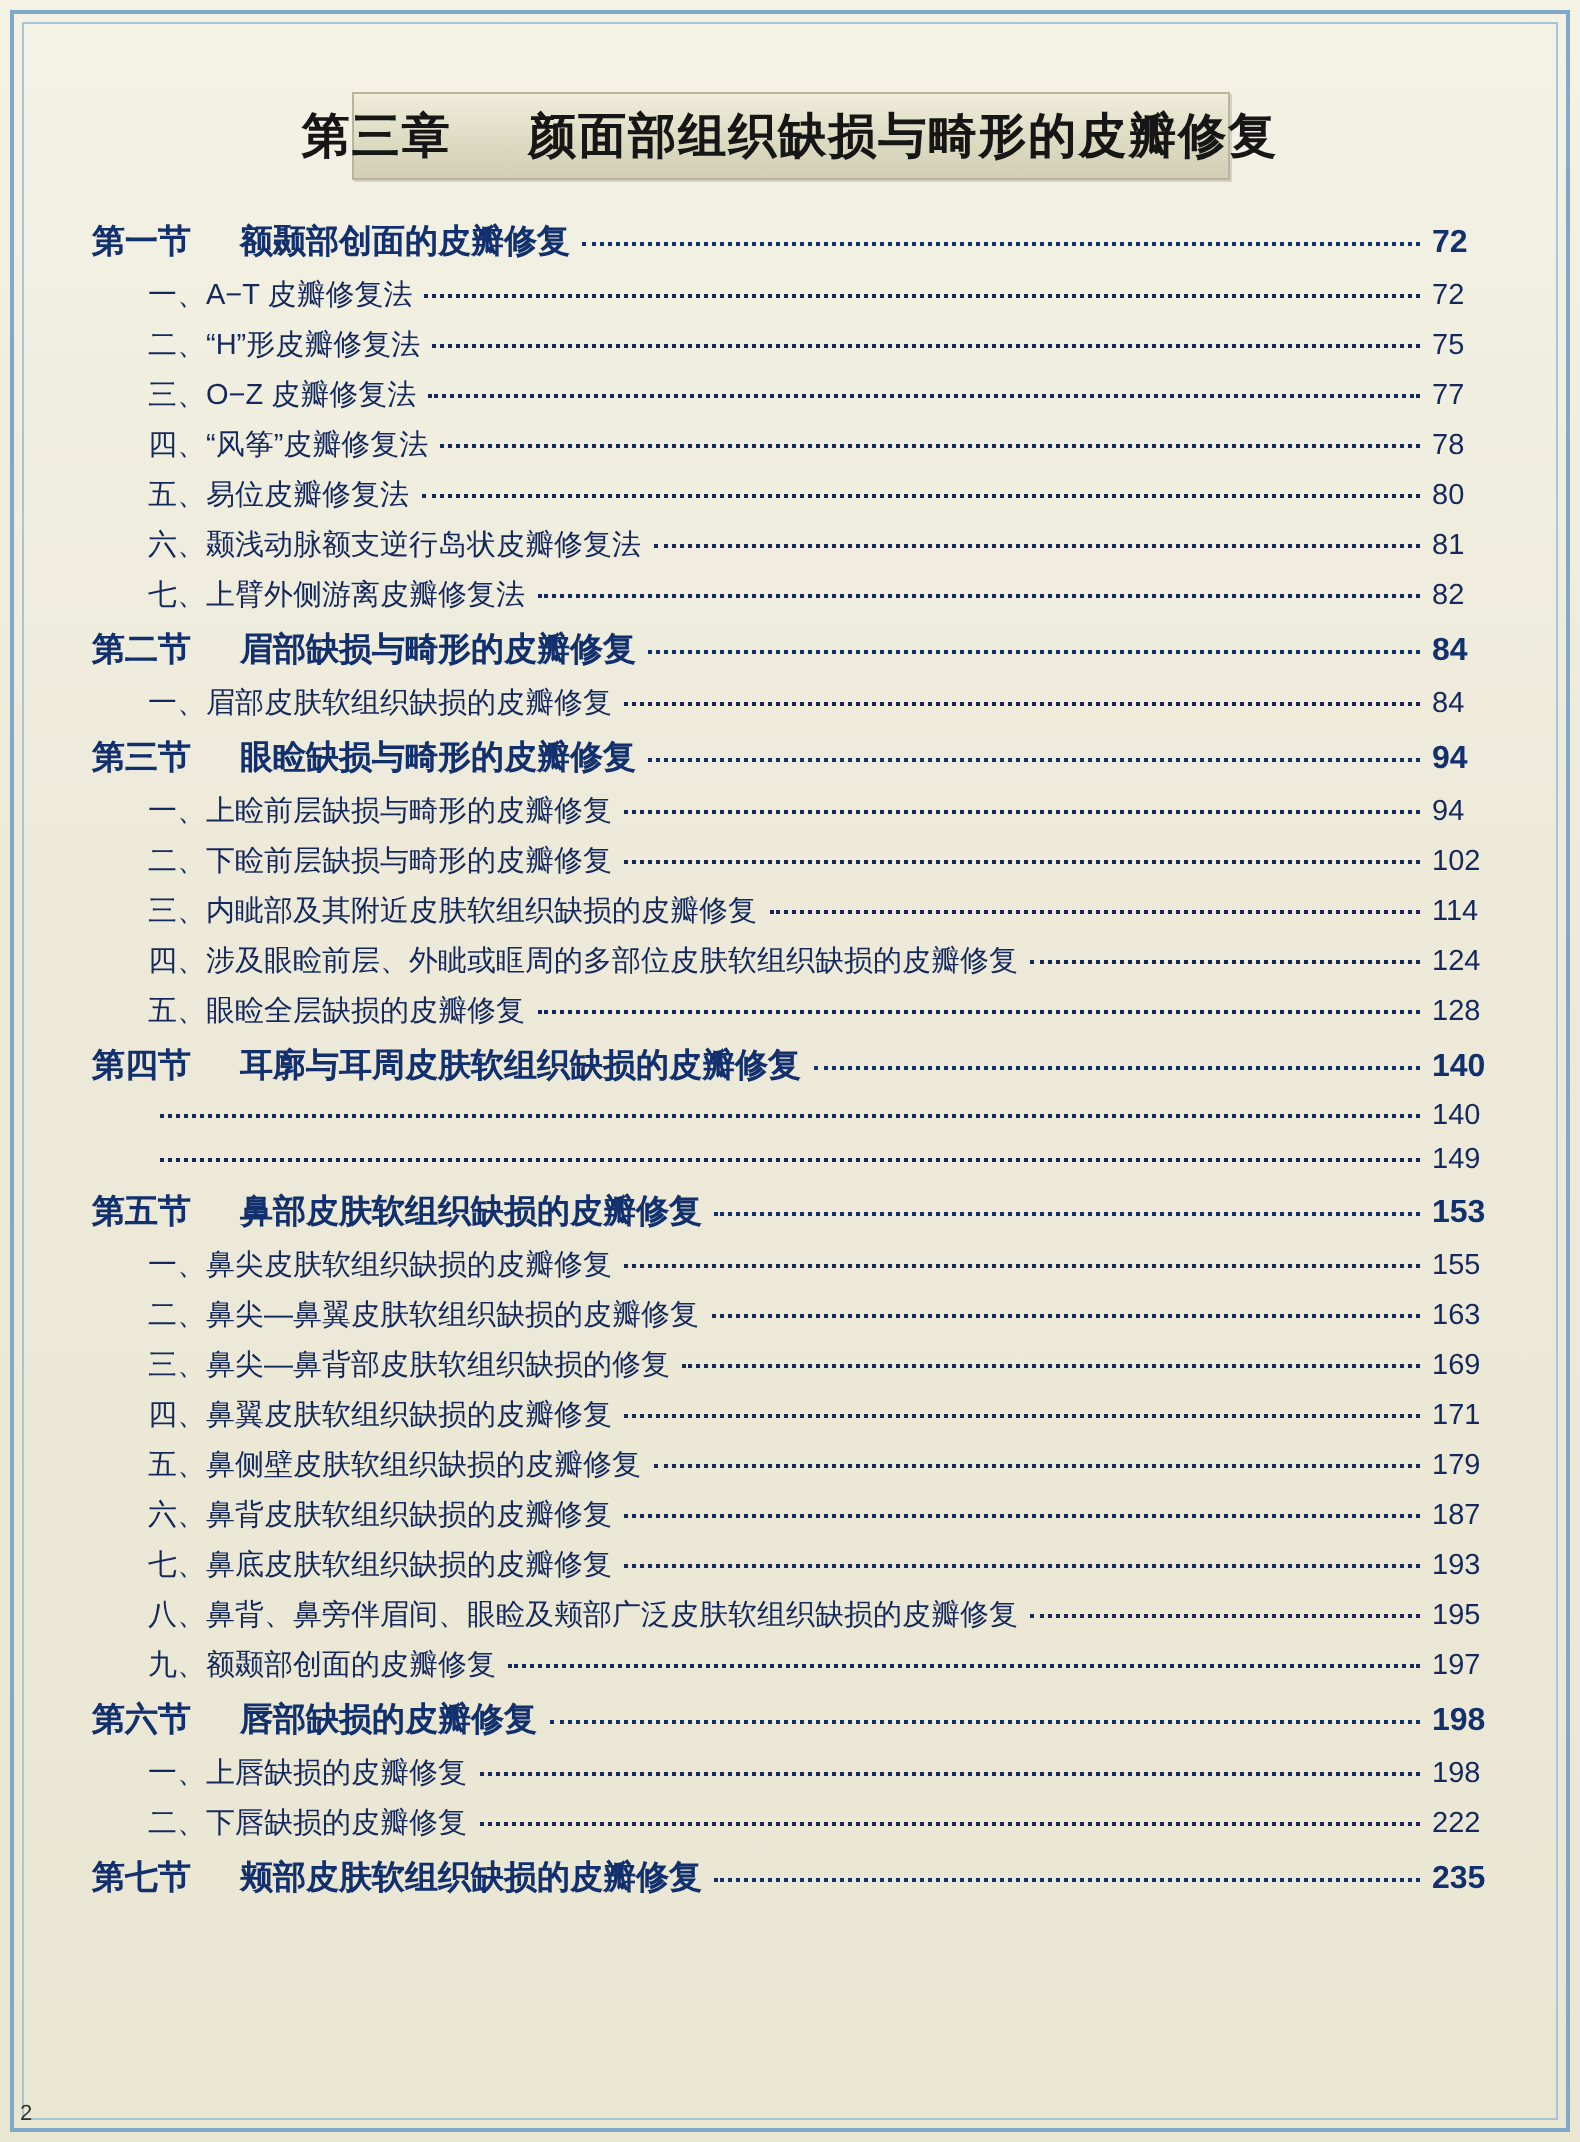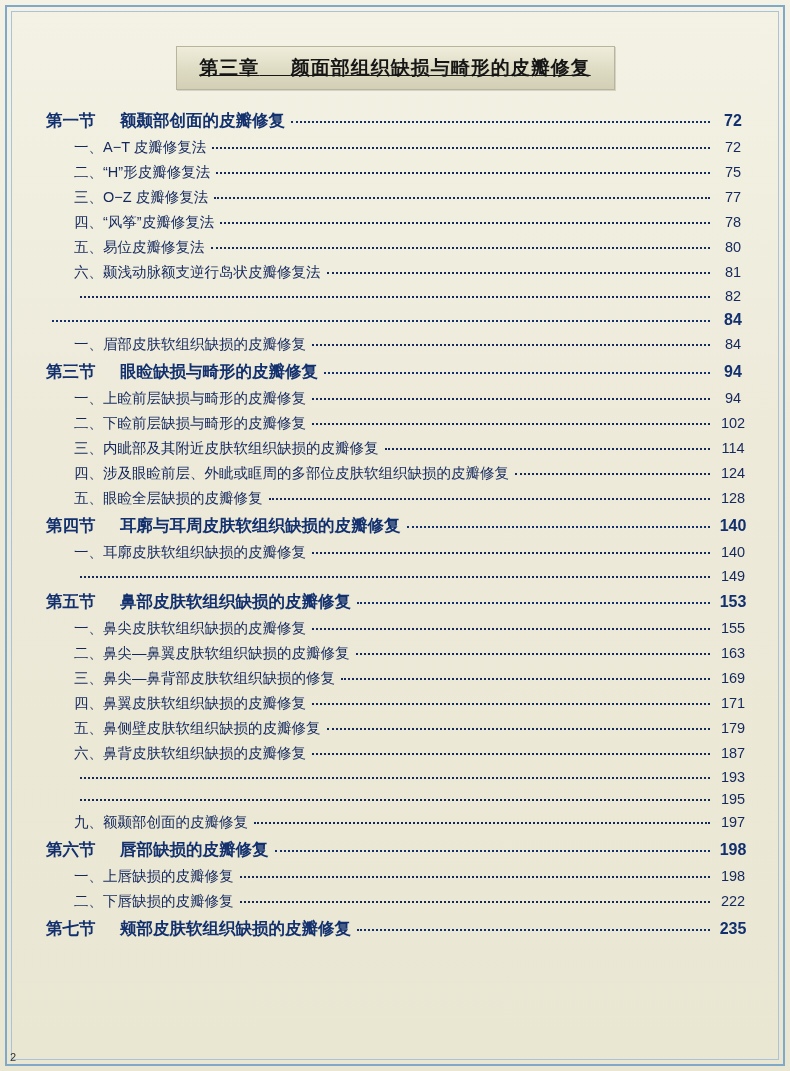--- a/index.html
+++ b/index.html
@@ -54,26 +54,25 @@
     width: 437px;
     height: 42px;
     background: linear-gradient(180deg, #efeddb 0%, #dedbc3 55%, #d2cfb6 100%);
     border: 1px solid #b9b59c;
     box-shadow: 1px 1px 0 rgba(0,0,0,0.12);
     display: flex;
     align-items: center;
     justify-content: center;
   }
   .chapter-banner .title {
-    font-size: 19px;
+    font-size: 24px;
     font-weight: bold;
     color: #161616;
     letter-spacing: 1px;
     white-space: nowrap;
-    text-decoration: underline;
   }
   .toc {
     padding: 0 22px 0 28px;
   }
   .row {
     display: flex;
     align-items: baseline;
     white-space: nowrap;
   }
   .row .label {
@@ -83,21 +82,21 @@
     flex: 1 1 auto;
     overflow: hidden;
     margin: 0 6px;
     position: relative;
     top: -3px;
     border-bottom: 2px dotted #1d1d1d;
     height: 1px;
   }
   .row .page-num {
     flex: 0 0 auto;
-    text-align: center;
+    text-align: left;
     min-width: 34px;
   }
 
   
   .row.section {
     margin-top: 7px;
     margin-bottom: 2px;
     font-size: 16.5px;
     font-weight: bold;
     color: #12306e;
@@ -187,24 +186,26 @@
           <span class="label">五、易位皮瓣修复法</span>
           <span class="dots"></span>
           <span class="page-num">80</span>
         </div>
         <div class="row entry">
           <span class="label">六、颞浅动脉额支逆行岛状皮瓣修复法</span>
           <span class="dots"></span>
           <span class="page-num">81</span>
         </div>
         <div class="row entry">
+          <span class="label">七、上臂外侧游离皮瓣修复法</span>
           <span class="dots"></span>
           <span class="page-num">82</span>
         </div>
         <div class="row section">
+          <span class="label"><span class="sec-no">第二节</span><span class="sec-title">眉部缺损与畸形的皮瓣修复</span></span>
           <span class="dots"></span>
           <span class="page-num">84</span>
         </div>
         <div class="row entry">
           <span class="label">一、眉部皮肤软组织缺损的皮瓣修复</span>
           <span class="dots"></span>
           <span class="page-num">84</span>
         </div>
         <div class="row section">
           <span class="label"><span class="sec-no">第三节</span><span class="sec-title">眼睑缺损与畸形的皮瓣修复</span></span>
@@ -235,21 +236,20 @@
           <span class="label">五、眼睑全层缺损的皮瓣修复</span>
           <span class="dots"></span>
           <span class="page-num">128</span>
         </div>
         <div class="row section">
           <span class="label"><span class="sec-no">第四节</span><span class="sec-title">耳廓与耳周皮肤软组织缺损的皮瓣修复</span></span>
           <span class="dots"></span>
           <span class="page-num">140</span>
         </div>
         <div class="row entry">
-          <span class="label">一、耳廓皮肤软组织缺损的皮瓣修复</span>
           <span class="dots"></span>
           <span class="page-num">140</span>
         </div>
         <div class="row entry">
           <span class="dots"></span>
           <span class="page-num">149</span>
         </div>
         <div class="row section">
           <span class="label"><span class="sec-no">第五节</span><span class="sec-title">鼻部皮肤软组织缺损的皮瓣修复</span></span>
           <span class="dots"></span>
@@ -279,24 +279,26 @@
           <span class="label">五、鼻侧壁皮肤软组织缺损的皮瓣修复</span>
           <span class="dots"></span>
           <span class="page-num">179</span>
         </div>
         <div class="row entry">
           <span class="label">六、鼻背皮肤软组织缺损的皮瓣修复</span>
           <span class="dots"></span>
           <span class="page-num">187</span>
         </div>
         <div class="row entry">
+          <span class="label">七、鼻底皮肤软组织缺损的皮瓣修复</span>
           <span class="dots"></span>
           <span class="page-num">193</span>
         </div>
         <div class="row entry">
+          <span class="label">八、鼻背、鼻旁伴眉间、眼睑及颊部广泛皮肤软组织缺损的皮瓣修复</span>
           <span class="dots"></span>
           <span class="page-num">195</span>
         </div>
         <div class="row entry">
           <span class="label">九、额颞部创面的皮瓣修复</span>
           <span class="dots"></span>
           <span class="page-num">197</span>
         </div>
         <div class="row section">
           <span class="label"><span class="sec-no">第六节</span><span class="sec-title">唇部缺损的皮瓣修复</span></span>

